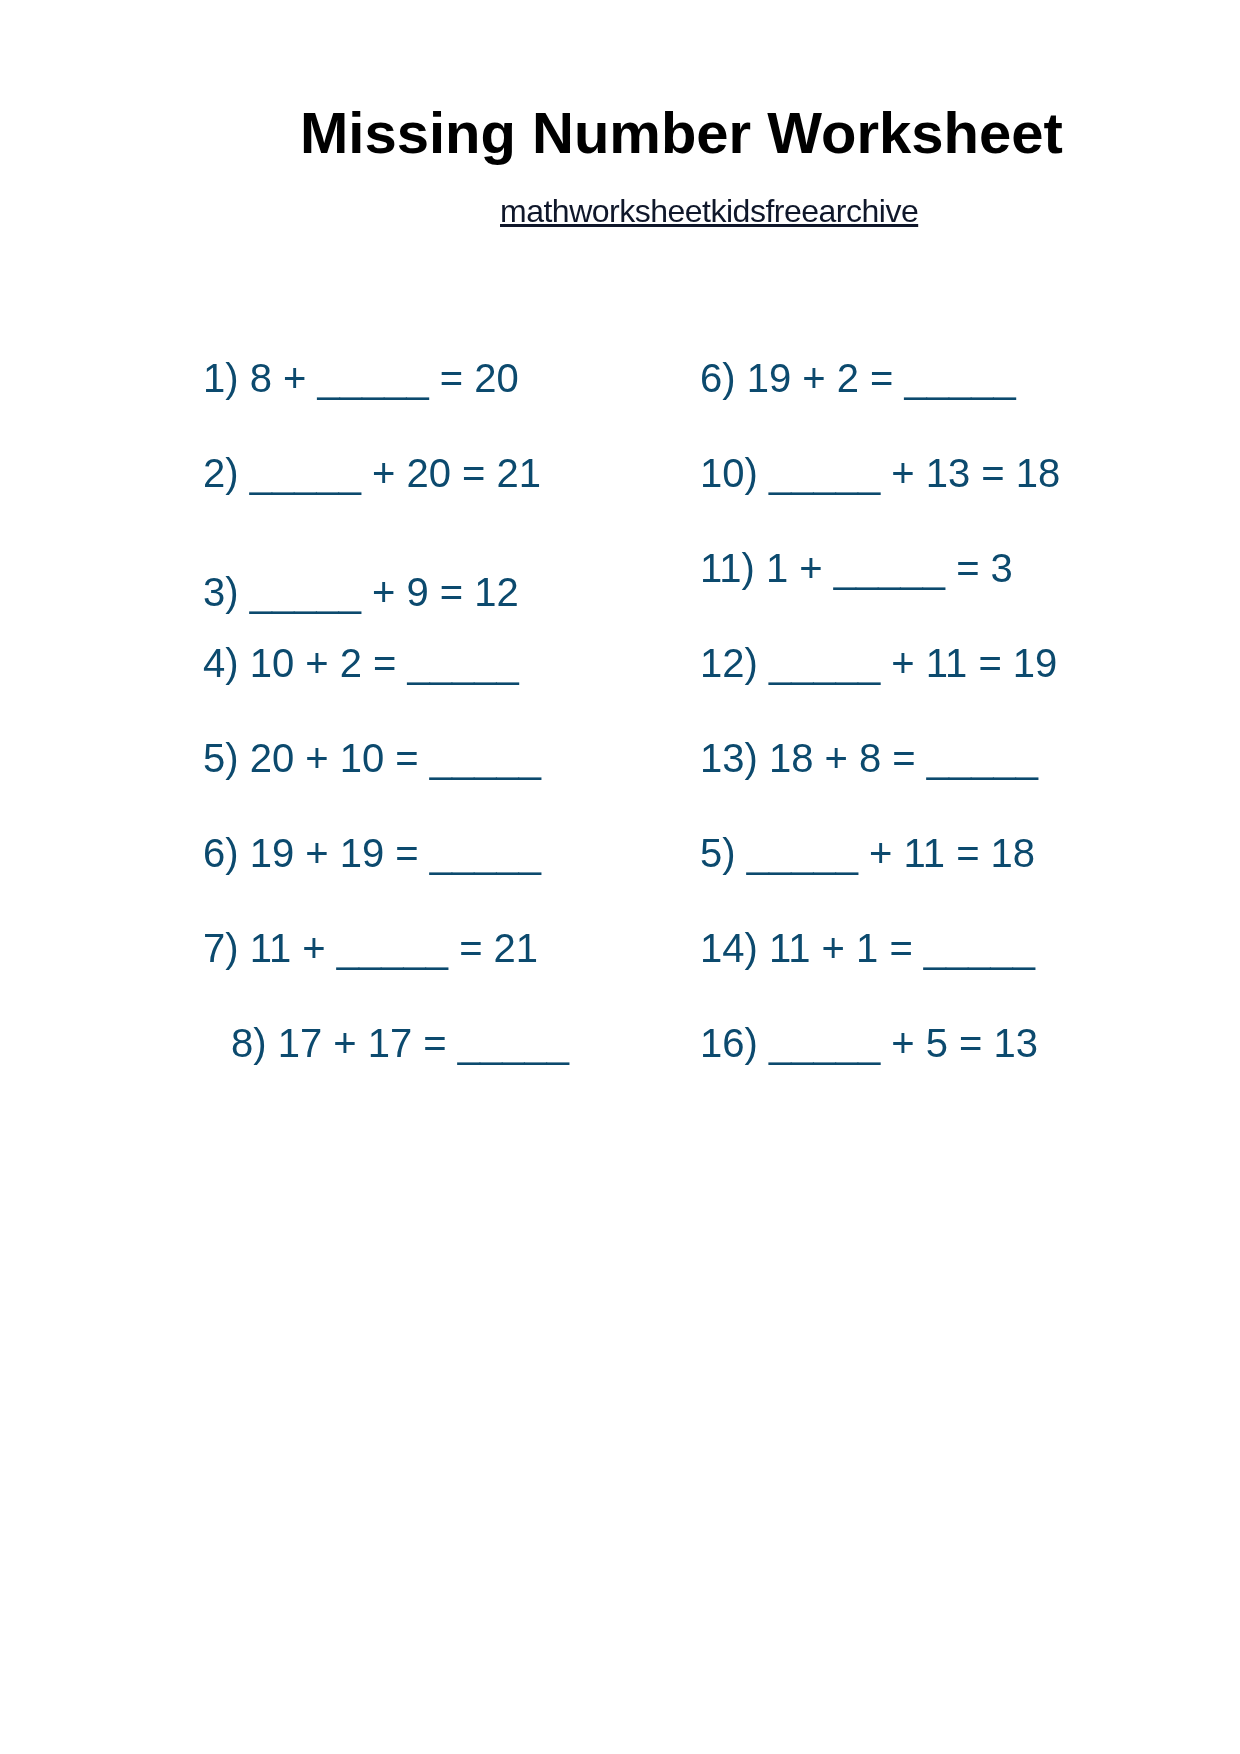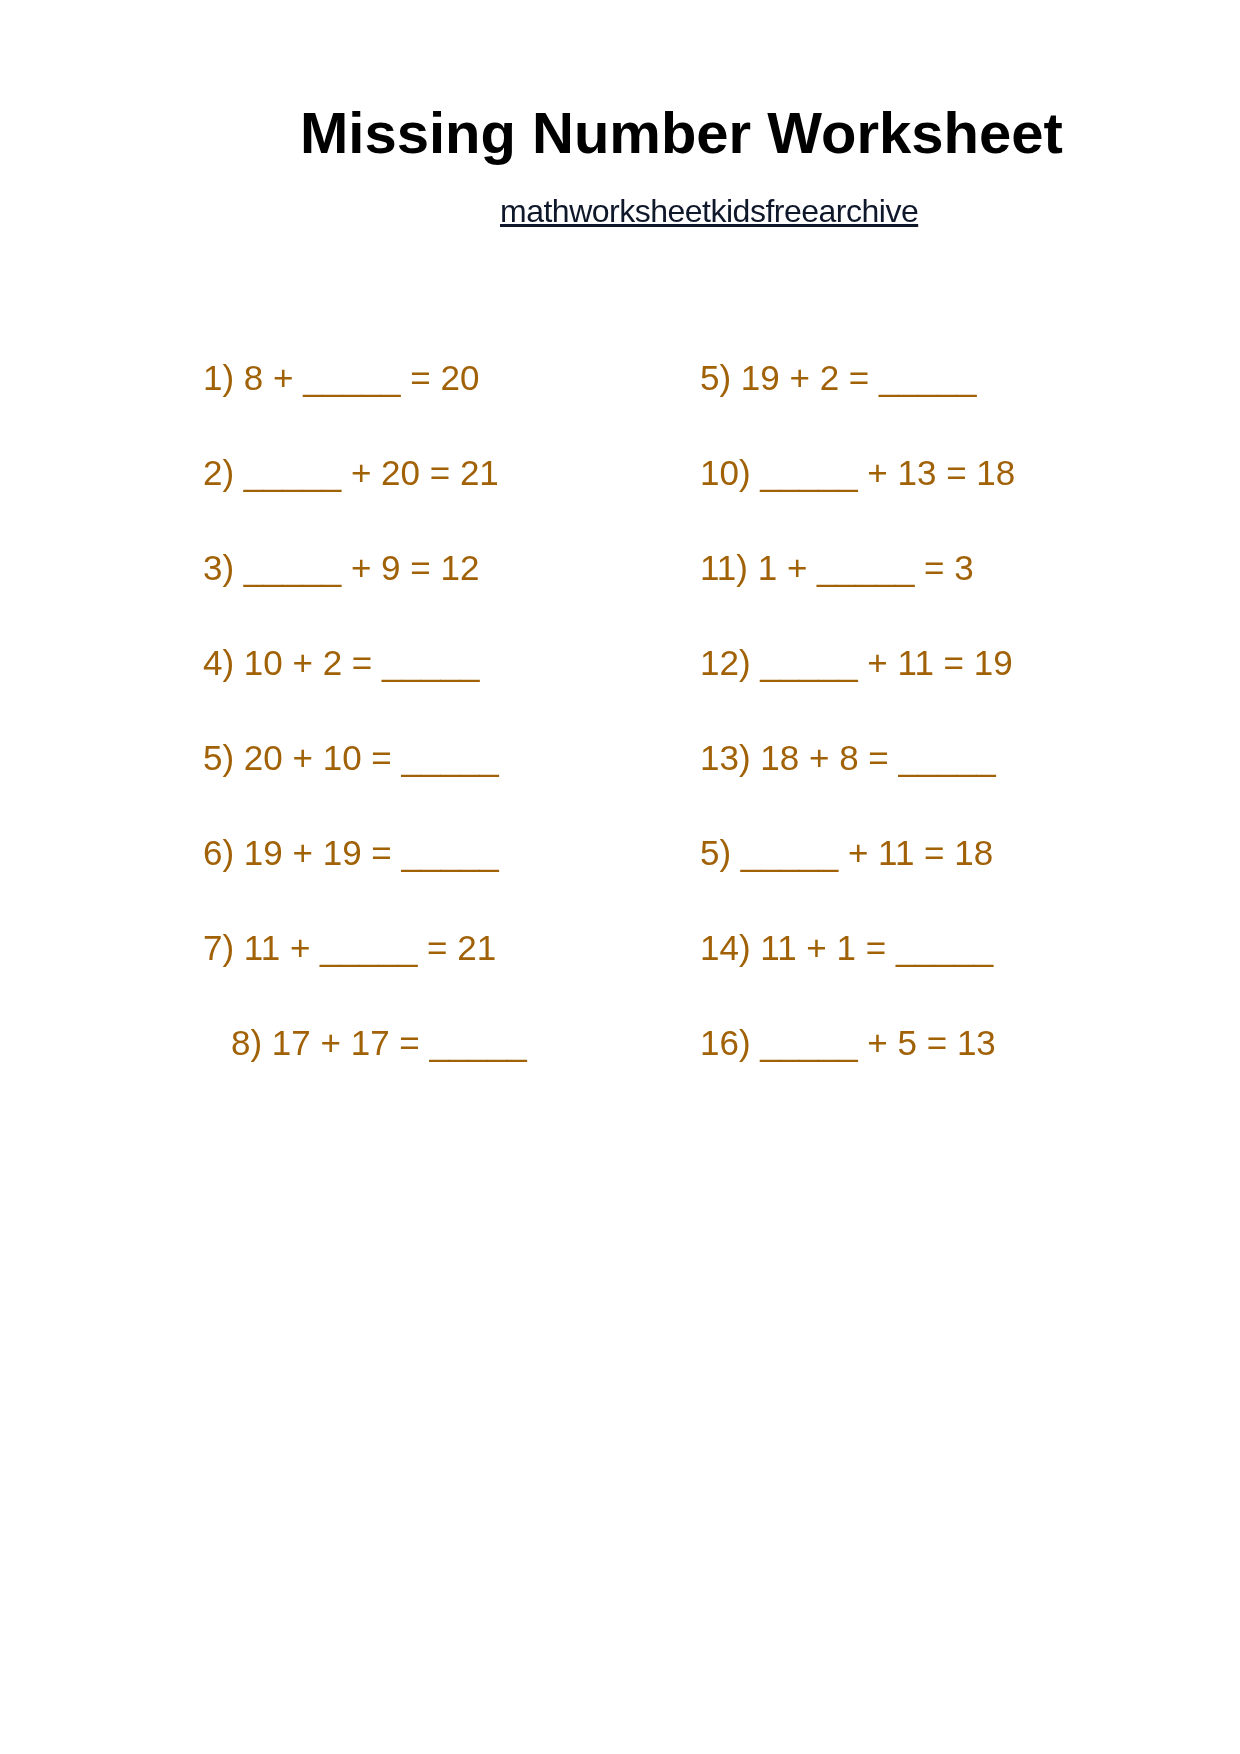--- a/index.html
+++ b/index.html
@@ -12,40 +12,40 @@
       font-size: 58px; line-height: 70px; white-space: nowrap; color: #000000; font-weight: bold;
     }
     .subtitle {
       position: absolute; left: 500px; top: 183px;
       font-size: 32px; line-height: 56px; white-space: nowrap; color: #0f172a;
       letter-spacing: -0.5px;
       text-decoration: underline;
     }
     .problems { position: absolute; left: 0; top: 0; }
     .problem {
-      position: absolute; font-size: 35px; line-height: 48px; white-space: nowrap; color: #a16207;
+      position: absolute; font-size: 40px; line-height: 48px; white-space: nowrap; color: #0c4a6e;
     }
   </style>
 </head>
 <body>
 
 <div class="title">Missing Number Worksheet</div>
 <div class="subtitle">mathworksheetkidsfreearchive</div>
 
 <div class="problems">
   <div class="problem" style="left:203px; top:354px;">1) 8 + _____ = 20</div>
   <div class="problem" style="left:203px; top:449px;">2) _____ + 20 = 21</div>
-  <div class="problem" style="left:203px; top:544px;text-align:center;">3) _____ + 9 = 12</div>
+  <div class="problem" style="left:203px; top:568px;text-align:center;">3) _____ + 9 = 12</div>
   <div class="problem" style="left:203px; top:639px;">4) 10 + 2 = _____</div>
   <div class="problem" style="left:203px; top:734px;">5) 20 + 10 = _____</div>
   <div class="problem" style="left:203px; top:829px;">6) 19 + 19 = _____</div>
   <div class="problem" style="left:203px; top:924px;">7) 11 + _____ = 21</div>
   <div class="problem" style="left:203px; top:1019px;margin-left:28px;">8) 17 + 17 = _____</div>
 
-  <div class="problem" style="left:700px; top:354px;">5) 19 + 2 = _____</div>
+  <div class="problem" style="left:700px; top:354px;">6) 19 + 2 = _____</div>
   <div class="problem" style="left:700px; top:449px;">10) _____ + 13 = 18</div>
   <div class="problem" style="left:700px; top:544px;">11) 1 + _____ = 3</div>
   <div class="problem" style="left:700px; top:639px;">12) _____ + 11 = 19</div>
   <div class="problem" style="left:700px; top:734px;">13) 18 + 8 = _____</div>
   <div class="problem" style="left:700px; top:829px;">5) _____ + 11 = 18</div>
   <div class="problem" style="left:700px; top:924px;">14) 11 + 1 = _____</div>
   <div class="problem" style="left:700px; top:1019px;">16) _____ + 5 = 13</div>
 </div>
 
 </body></html>

